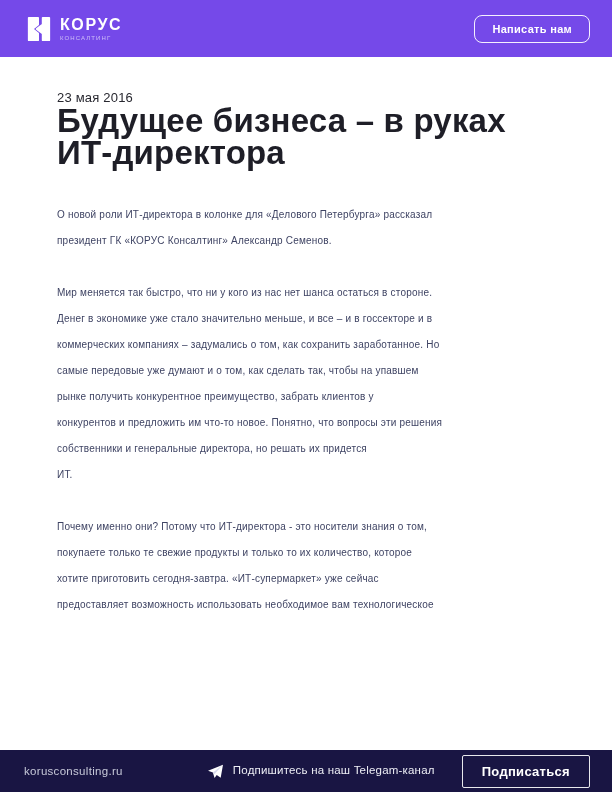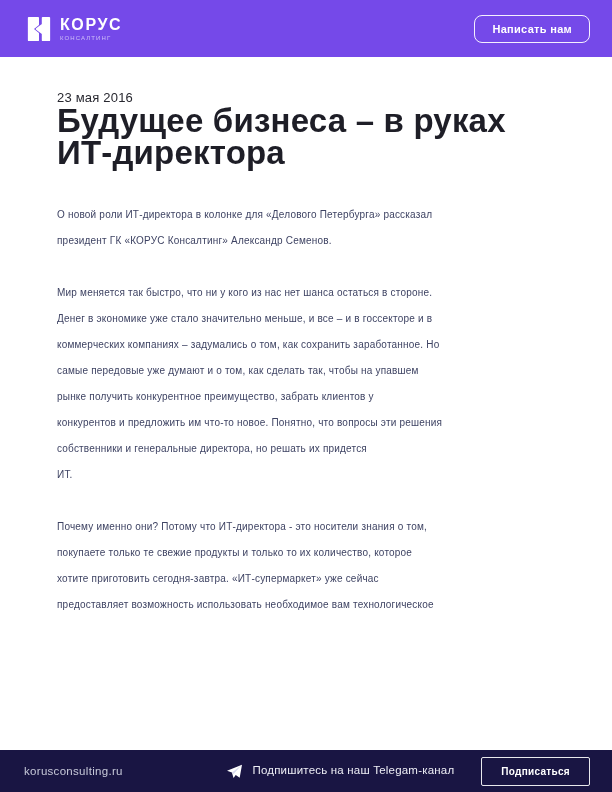--- a/index.html
+++ b/index.html
@@ -55,21 +55,21 @@
   }
   .site-link{
     color:#C7C9D9;font-size:11.5px;letter-spacing:.3px;text-decoration:none;cursor:pointer;
   }
   .telegram{display:flex;align-items:flex-start;margin-left:auto;}
   .telegram-icon{display:block;width:17px;height:15px;}
   .telegram-text{margin-left:9px;color:#EDEEF5;font-size:11.5px;letter-spacing:.2px;}
   .footer-btn{
     margin-left:27px;background:transparent;cursor:pointer;
     border:1px solid rgba(255,255,255,0.9);border-radius:2px;
-    color:#fff;font-family:inherit;font-size:10px;font-weight:700;letter-spacing:.3px;
+    color:#fff;font-family:inherit;font-size:13px;font-weight:700;letter-spacing:.3px;
     padding:8px 19px;
   }
 </style>
 </head>
 <body>
 
 <div class="page">
 
   <div class="header">
     <div class="logo">

